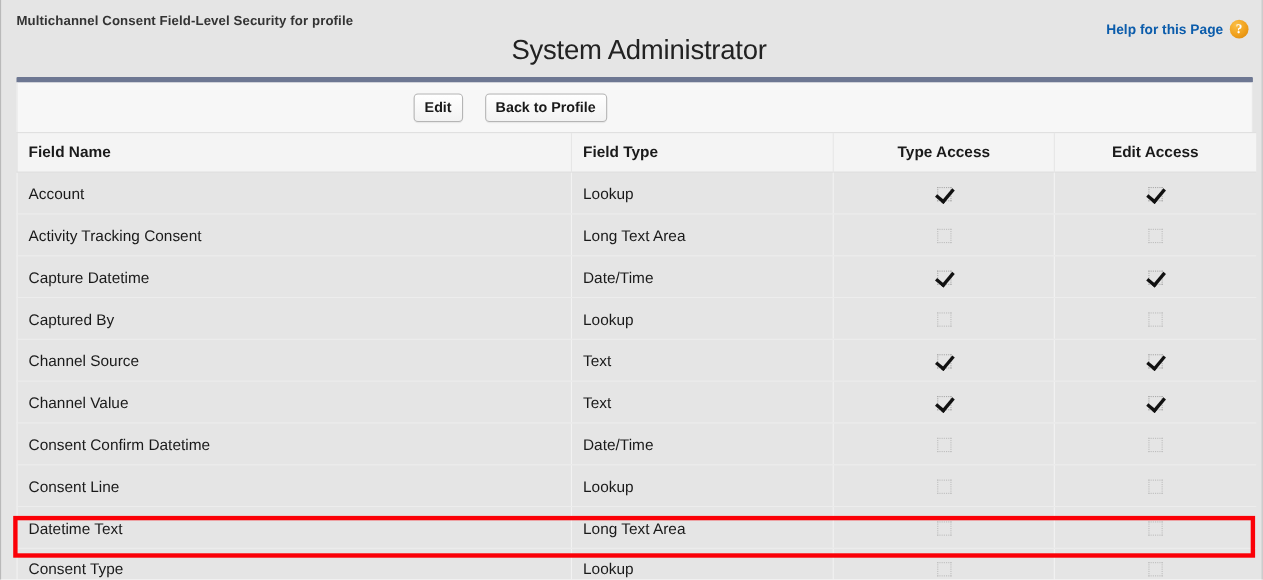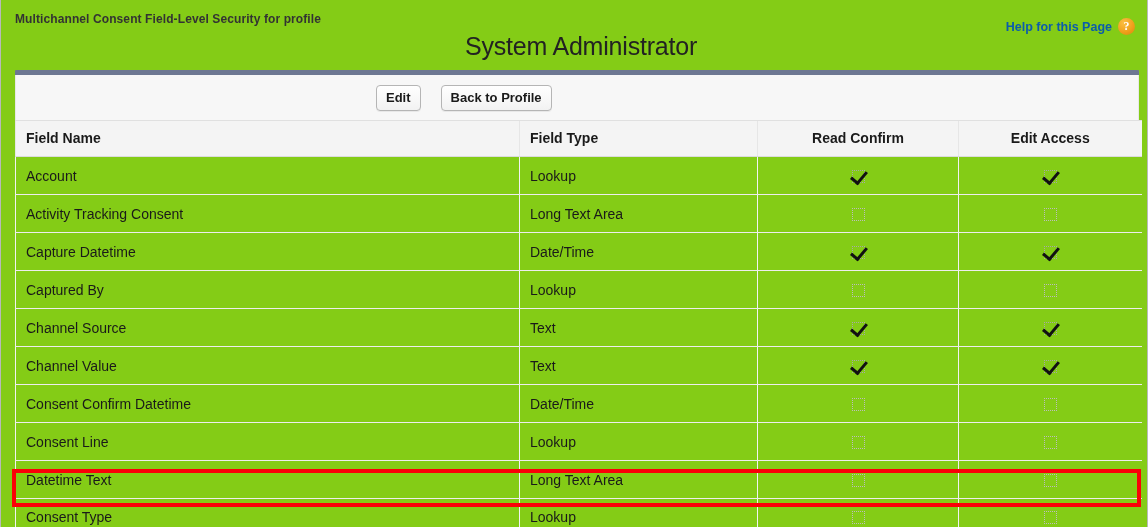--- a/index.html
+++ b/index.html
@@ -9,21 +9,21 @@
   }
   body {
     font-family: "Liberation Sans", sans-serif;
     -webkit-font-smoothing: antialiased;
   }
 
   #page {
     position: relative;
     width: 1148px;
     height: 527px;
-    background: #84cc16;
+    background: #e5e5e5;
     overflow: hidden;
     box-sizing: border-box;
     border-left: 1px solid #b9b9b9;
     border-right: 1px solid #b9b9b9;
   }
 
   
   .page-header {
     position: relative;
     padding: 12px 0 0 14px;
@@ -218,21 +218,21 @@
       <colgroup>
         <col class="c-name">
           <col class="c-type">
           <col class="c-read">
           <col class="c-edit">
       </colgroup>
       <thead>
         <tr>
           <th>Field Name</th>
           <th>Field Type</th>
-          <th class="center">Read Confirm</th>
+          <th class="center">Type Access</th>
           <th class="center">Edit Access</th>
         </tr>
       </thead>
       <tbody id="table-body">
           <tr>
             <td>Account</td>
             <td>Lookup</td>
             <td class="center"><span class="chk on"></span></td>
             <td class="center"><span class="chk on"></span></td>
           </tr>

